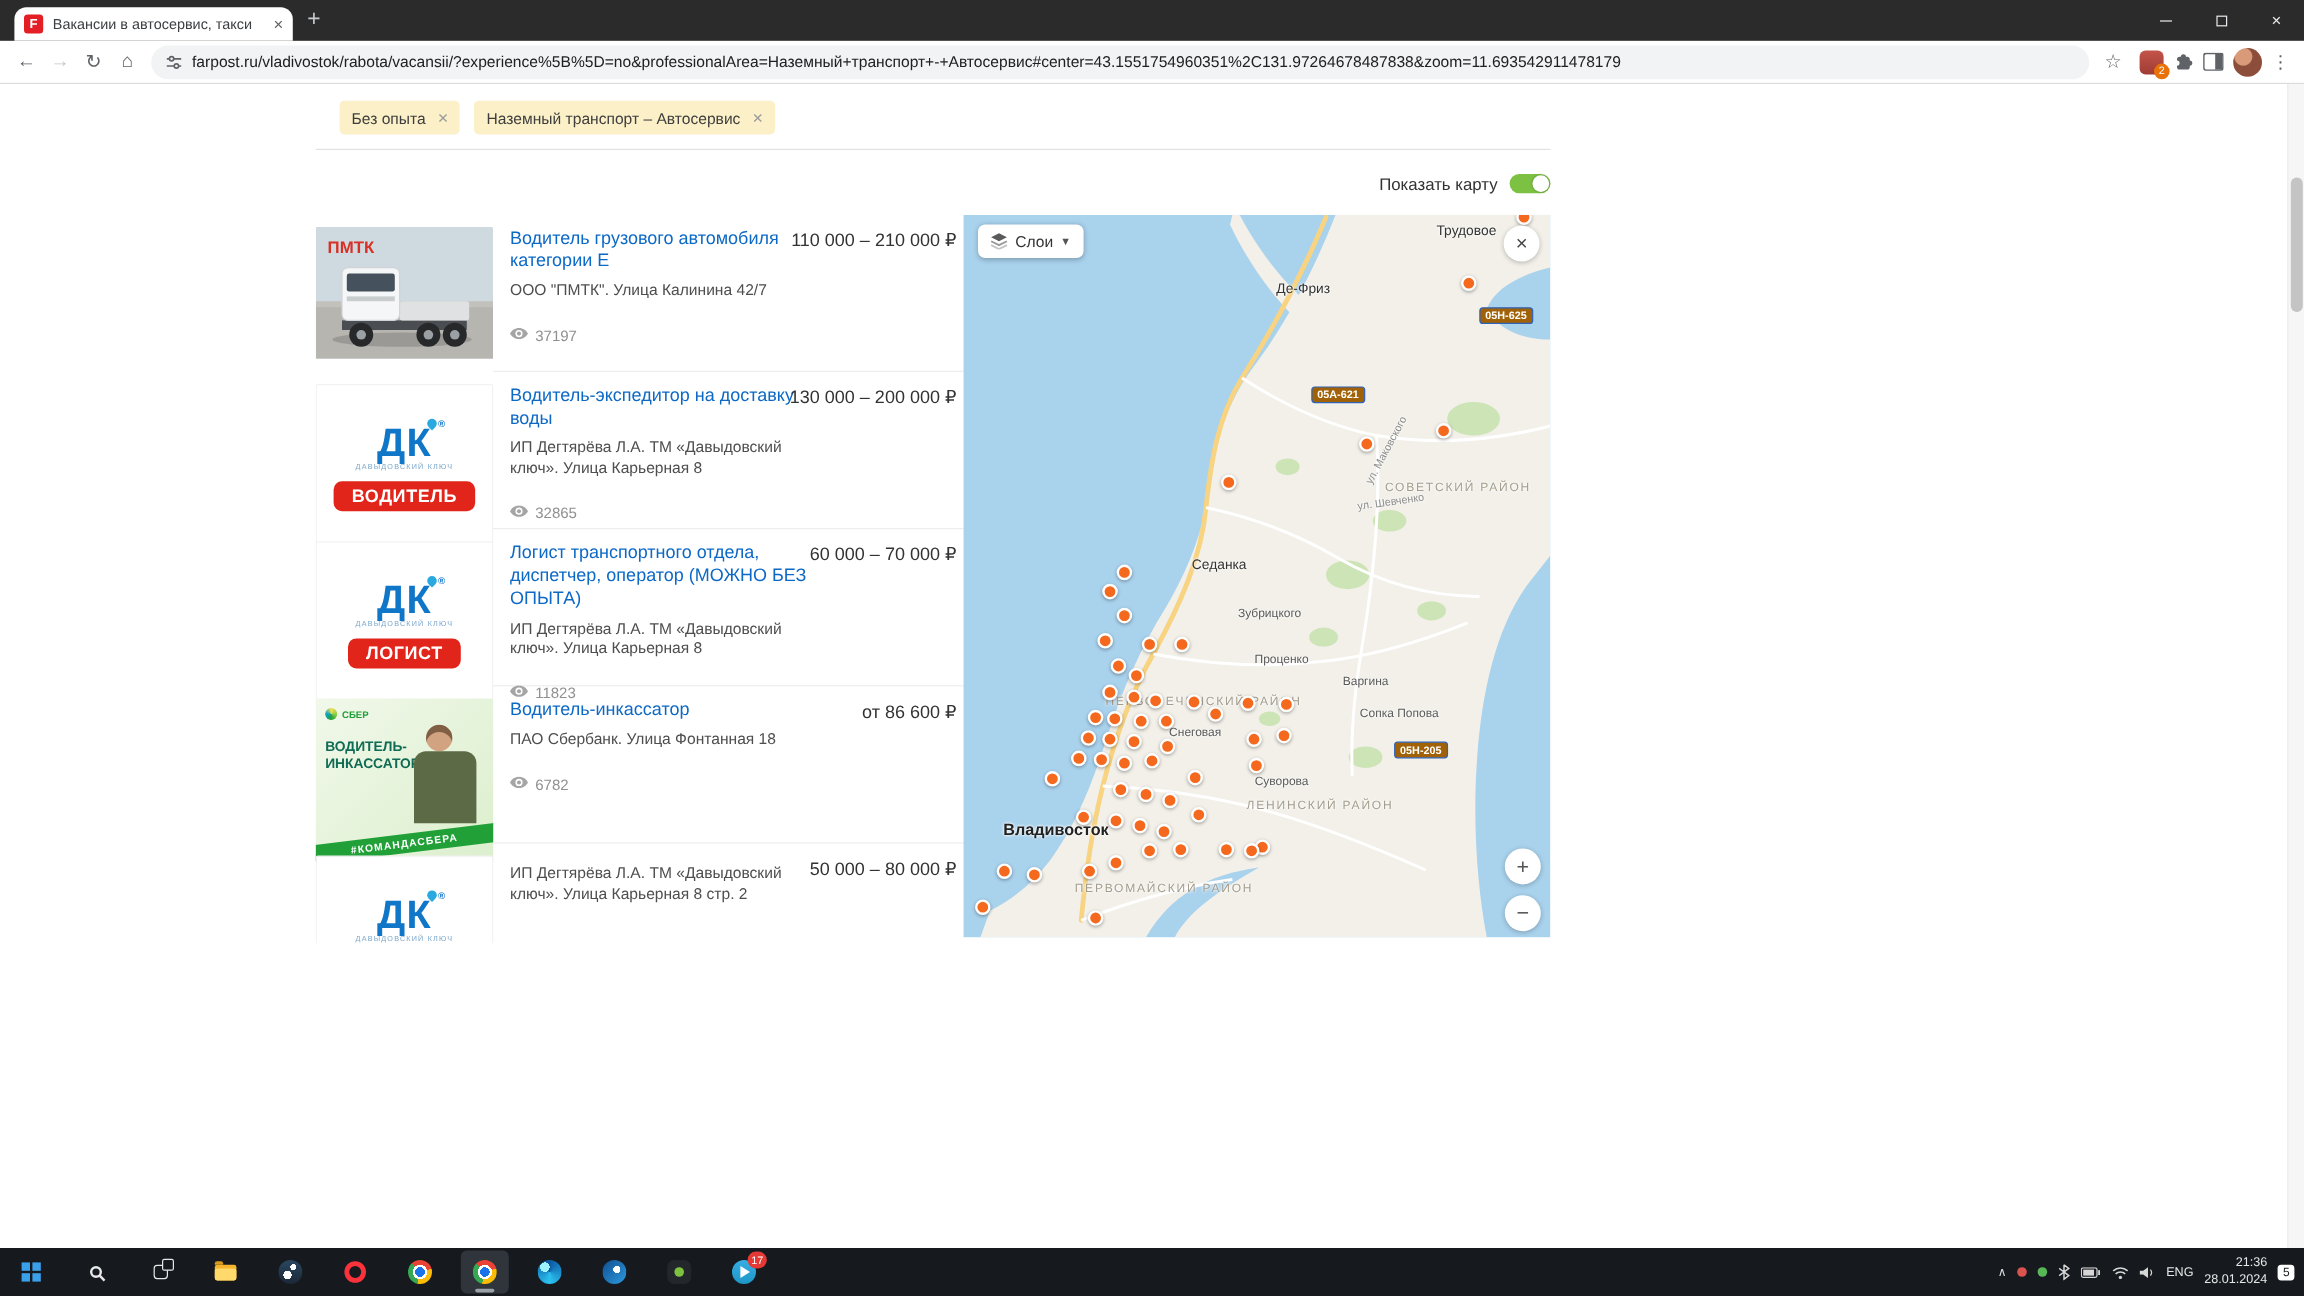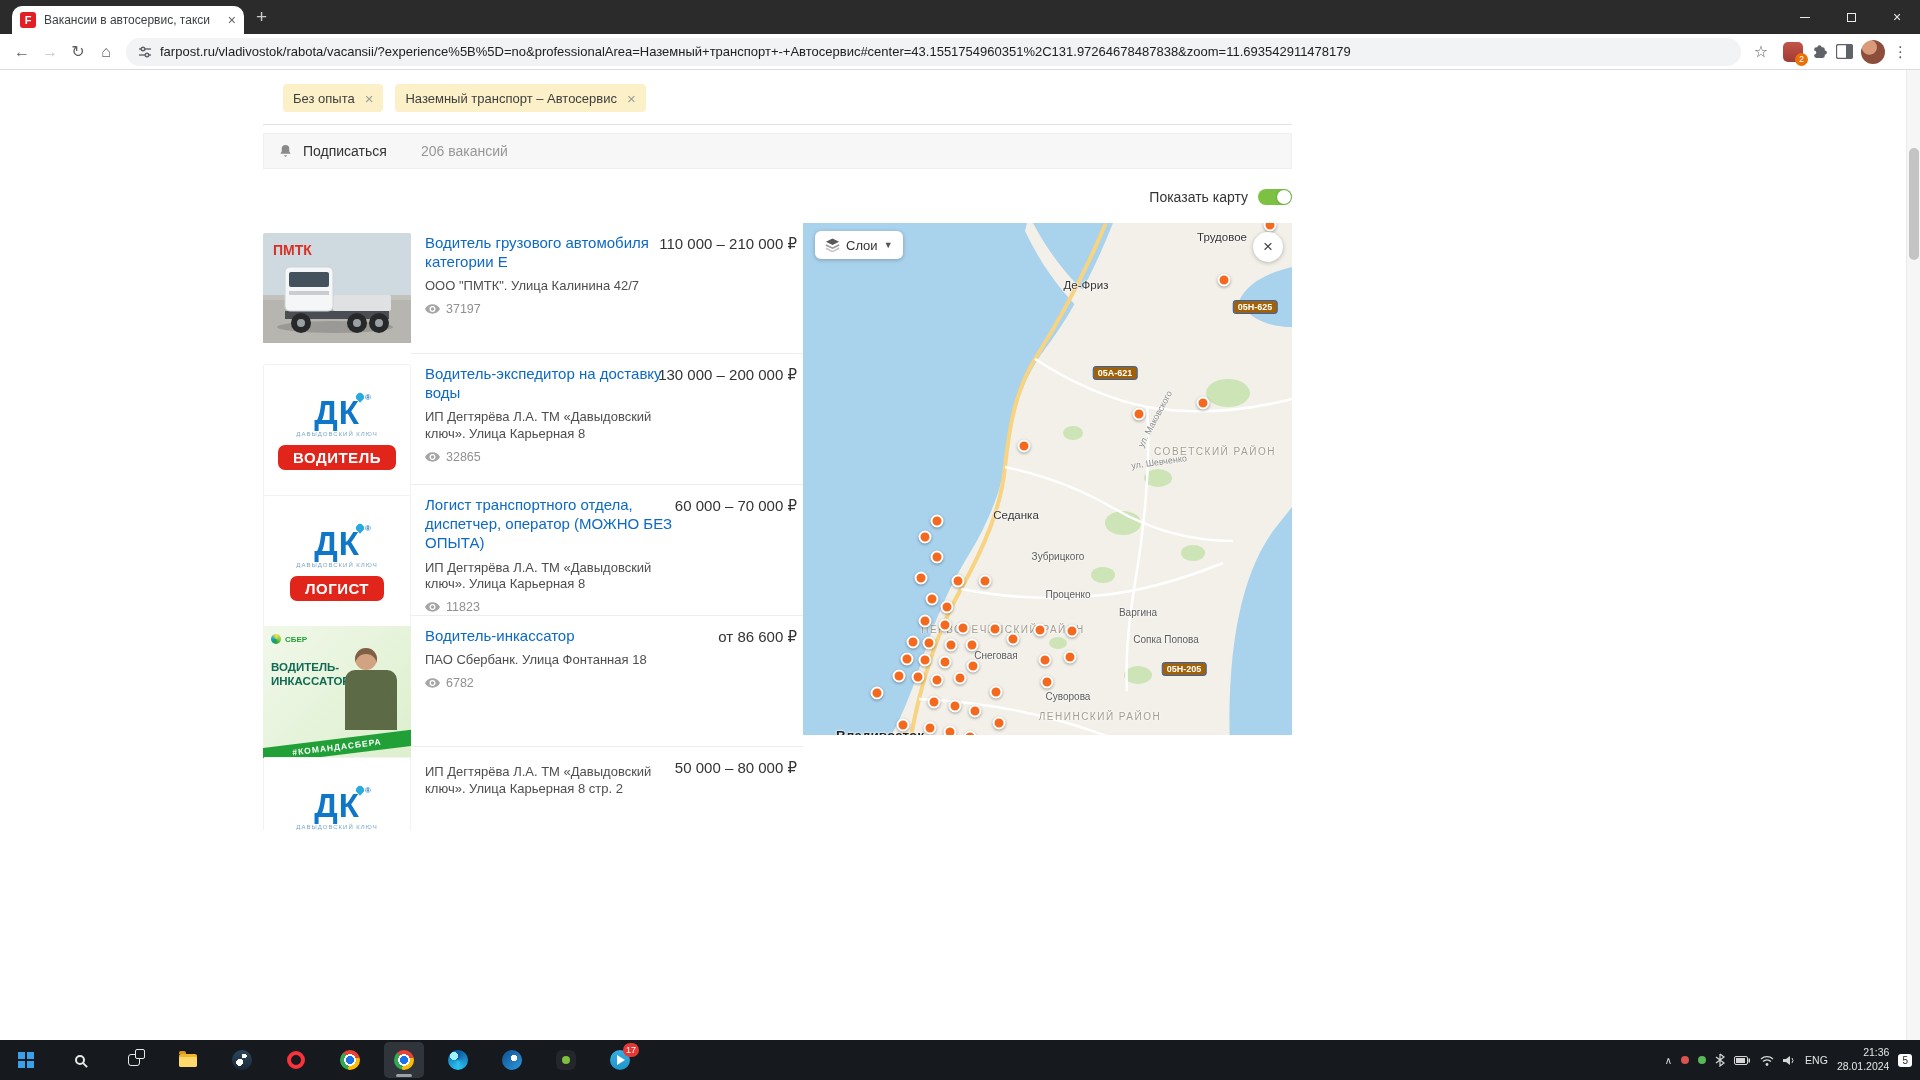--- a/index.html
+++ b/index.html
@@ -49,41 +49,41 @@
 .knob { position:absolute; right:1px; top:1px; width:14px; height:14px; background:#fff; border-radius:50%; box-shadow:0 0 2px rgba(0,0,0,.35); }
 
 .split { margin-top:16px; display:flex; height:607px; overflow:hidden; }
 .listings { width:540px; flex:none; }
 .item { position:relative; display:flex; padding-top:10px; height:131px; border-bottom:1px solid #ededed; }
 .item:last-child { border-bottom:none; }
 .media { width:148px; height:137px; flex:none; overflow:hidden; position:relative; border-radius:2px; background:#fff; }
 .item-body { margin-left:14px; width:252px; }
 .title { display:block; color:#0d69c6; font-size:15px; line-height:1.28; text-decoration:none; }
 .company { margin-top:7px; font-size:13px; color:#4e4e4e; line-height:1.3; width:246px; }
-.views { margin-top:7px; display:flex; align-items:center; gap:6px; color:#909090; font-size:12.5px; }
+.views { margin-top:22px; display:flex; align-items:flex-start; gap:6px; color:#909090; font-size:12.5px; }
 .price { position:absolute; right:6px; top:12px; font-size:15px; color:#333; }
 
 
 .media-dk { display:flex; flex-direction:column; align-items:center; justify-content:center; border:1px solid #f2f2f2; }
 .dk-logo { font-size:33px; font-weight:bold; color:#1076c8; line-height:1; position:relative; letter-spacing:1px; }
 .dk-drop { position:absolute; top:-3px; right:-4px; width:8px; height:8px; background:#2aa9e0; border-radius:50% 50% 50% 0; transform:rotate(-45deg); }
 .dk-r { position:absolute; right:-12px; top:-2px; font-size:8px; color:#1076c8; }
 .dk-sub { font-size:6px; color:#7aa6cc; letter-spacing:1px; margin-top:2px; }
 .dk-banner { margin-top:8px; background:#e2251b; color:#fff; font-weight:bold; font-size:15px; padding:4px 15px; border-radius:7px; letter-spacing:.5px; }
 
 .media-sber { background:linear-gradient(135deg,#f1f8ea,#dcefcd); }
 .sber-brand { position:absolute; top:8px; left:8px; display:flex; align-items:center; gap:4px; font-size:8px; font-weight:bold; color:#21a038; }
 .sber-dot { width:10px; height:10px; border-radius:50%; background:conic-gradient(#f5e14b,#8ed04a,#21a038,#0fa0c5,#f5e14b); }
 .sber-cap { position:absolute; top:34px; left:8px; width:80px; font-size:11.5px; font-weight:bold; color:#0f6b54; line-height:1.25; }
 .sber-head { position:absolute; top:22px; right:34px; width:22px; height:22px; border-radius:50%; background:#d2a380; box-shadow:inset 0 6px 0 rgba(60,40,20,.55); }
 .sber-torso { position:absolute; top:44px; right:14px; width:52px; height:60px; border-radius:10px 10px 0 0; background:#5c6a45; }
 .sber-ribbon { position:absolute; bottom:8px; left:-8px; right:-8px; height:16px; background:#21a038; transform:rotate(-7deg); color:#fff; font-size:8.5px; font-weight:bold; letter-spacing:1px; display:flex; align-items:center; justify-content:center; }
 
 
-.map { position:relative; width:489px; height:512px; flex:none; overflow:hidden; background:#a9d2ed; }
+.map { position:relative; width:489px; height:602px; flex:none; overflow:hidden; background:#a9d2ed; }
 .map-base { position:absolute; inset:0; }
 .map-overlays { position:absolute; inset:0; overflow:hidden; }
 .map-label { position:absolute; transform:translate(-50%,-50%); white-space:nowrap; text-shadow:0 0 2px #fff,0 0 3px #fff; }
 .map-label.town { font-size:11.5px; color:#333; }
 .map-label.small { font-size:10px; color:#5a5a5a; }
 .map-label.city { font-size:13.5px; font-weight:bold; color:#222; }
 .map-label.district { font-size:10px; color:#a49d8d; letter-spacing:1.5px; }
 .map-label.street { font-size:9px; color:#8d8d8d; }
 .road-badge { position:absolute; transform:translate(-50%,-50%); background:#a16207; color:#fff; font-size:9px; font-weight:bold; padding:1px 4px; border-radius:3px; border:1px solid #2f63b8; white-space:nowrap; }
 .marker { position:absolute; width:13px; height:13px; border-radius:50%; background:#f4691e; border:2px solid #fff; box-shadow:0 1px 3px rgba(0,0,0,.35); transform:translate(-50%,-50%); }
@@ -194,28 +194,20 @@
           <span>Без опыта</span>
           <span class="chip-x">×</span>
         </div>
         <div class="chip">
           <span>Наземный транспорт – Автосервис</span>
           <span class="chip-x">×</span>
         </div>
       </div>
       <div class="rule"></div>
 
-      <div class="subscribe-bar">
-        <svg width="15" height="15" viewBox="0 0 16 16">
-            <path d="M8 1a4 4 0 0 0-4 4v3L2.5 10.5h11L12 8V5a4 4 0 0 0-4-4z" fill="#8a8a8a"></path>
-            <path d="M6.5 12a1.5 1.5 0 0 0 3 0z" fill="#8a8a8a"></path>
-          </svg>
-        <span class="subscribe-label">Подписаться</span>
-        <span class="count-label">206 вакансий</span>
-      </div>
 
       <div class="toggle-row">
         <span>Показать карту</span>
         <div class="toggle">
             <div class="knob"></div>
           </div>
       </div>
 
       <div class="split">
 

